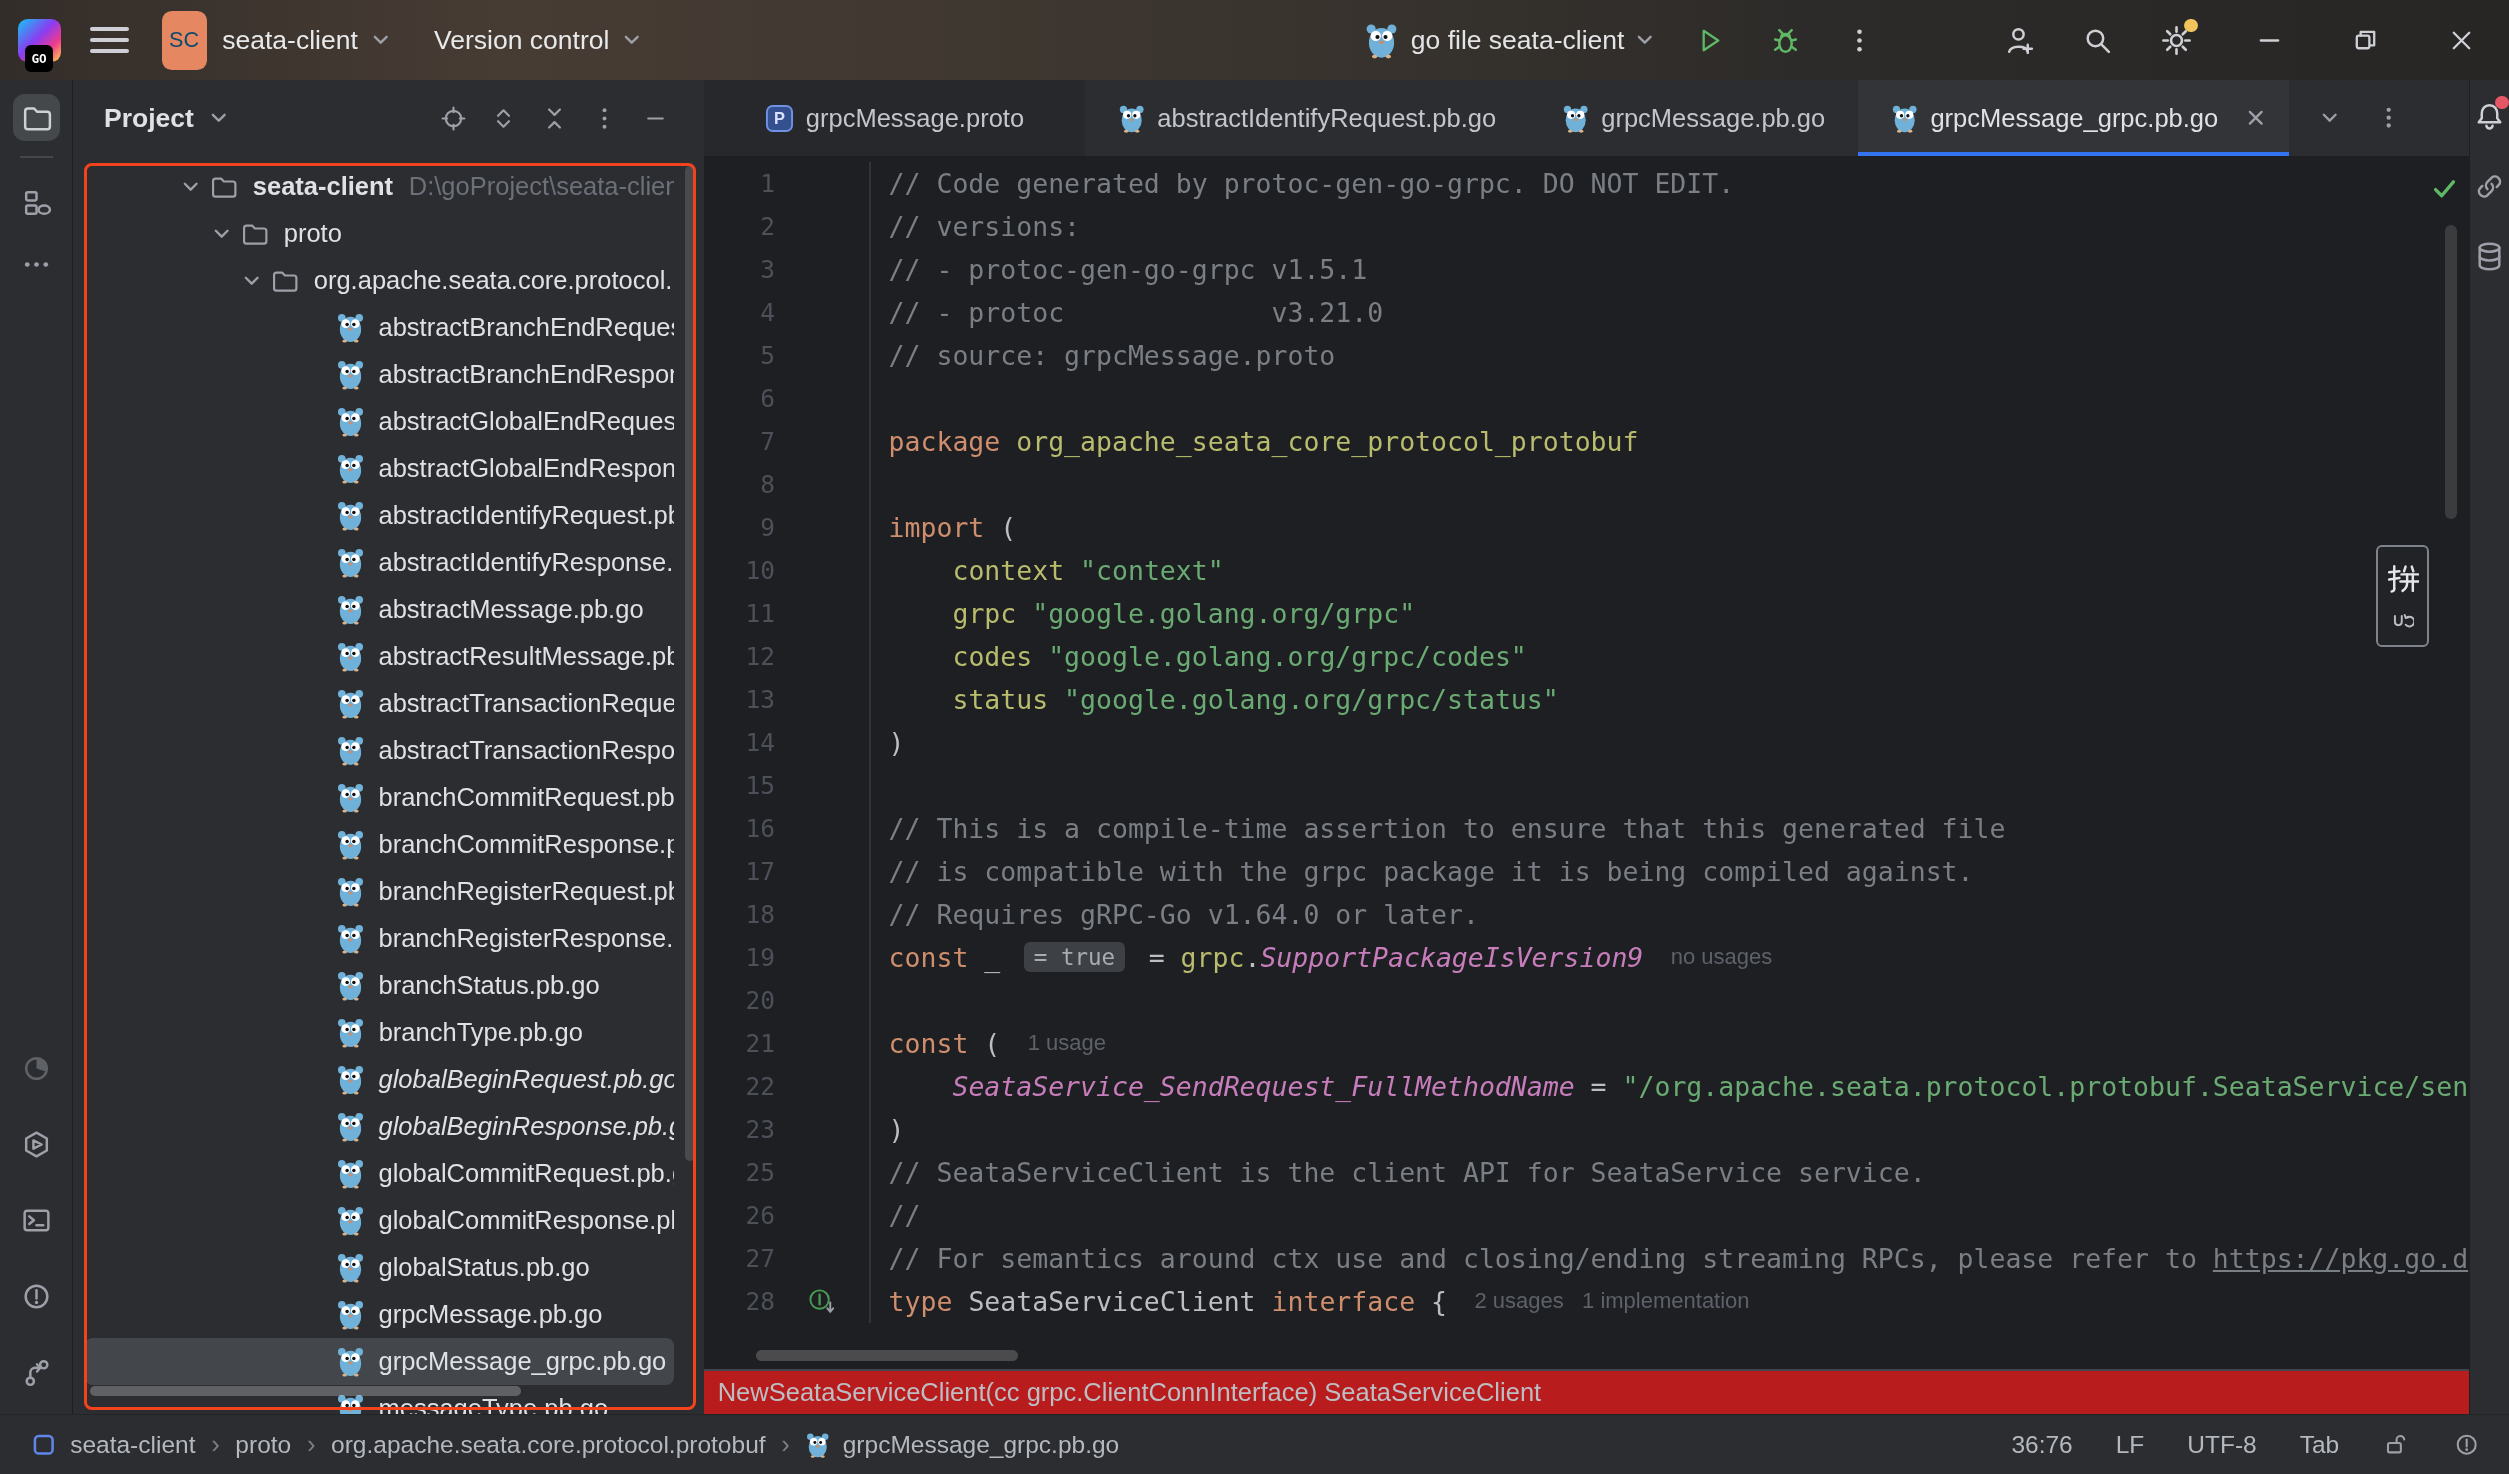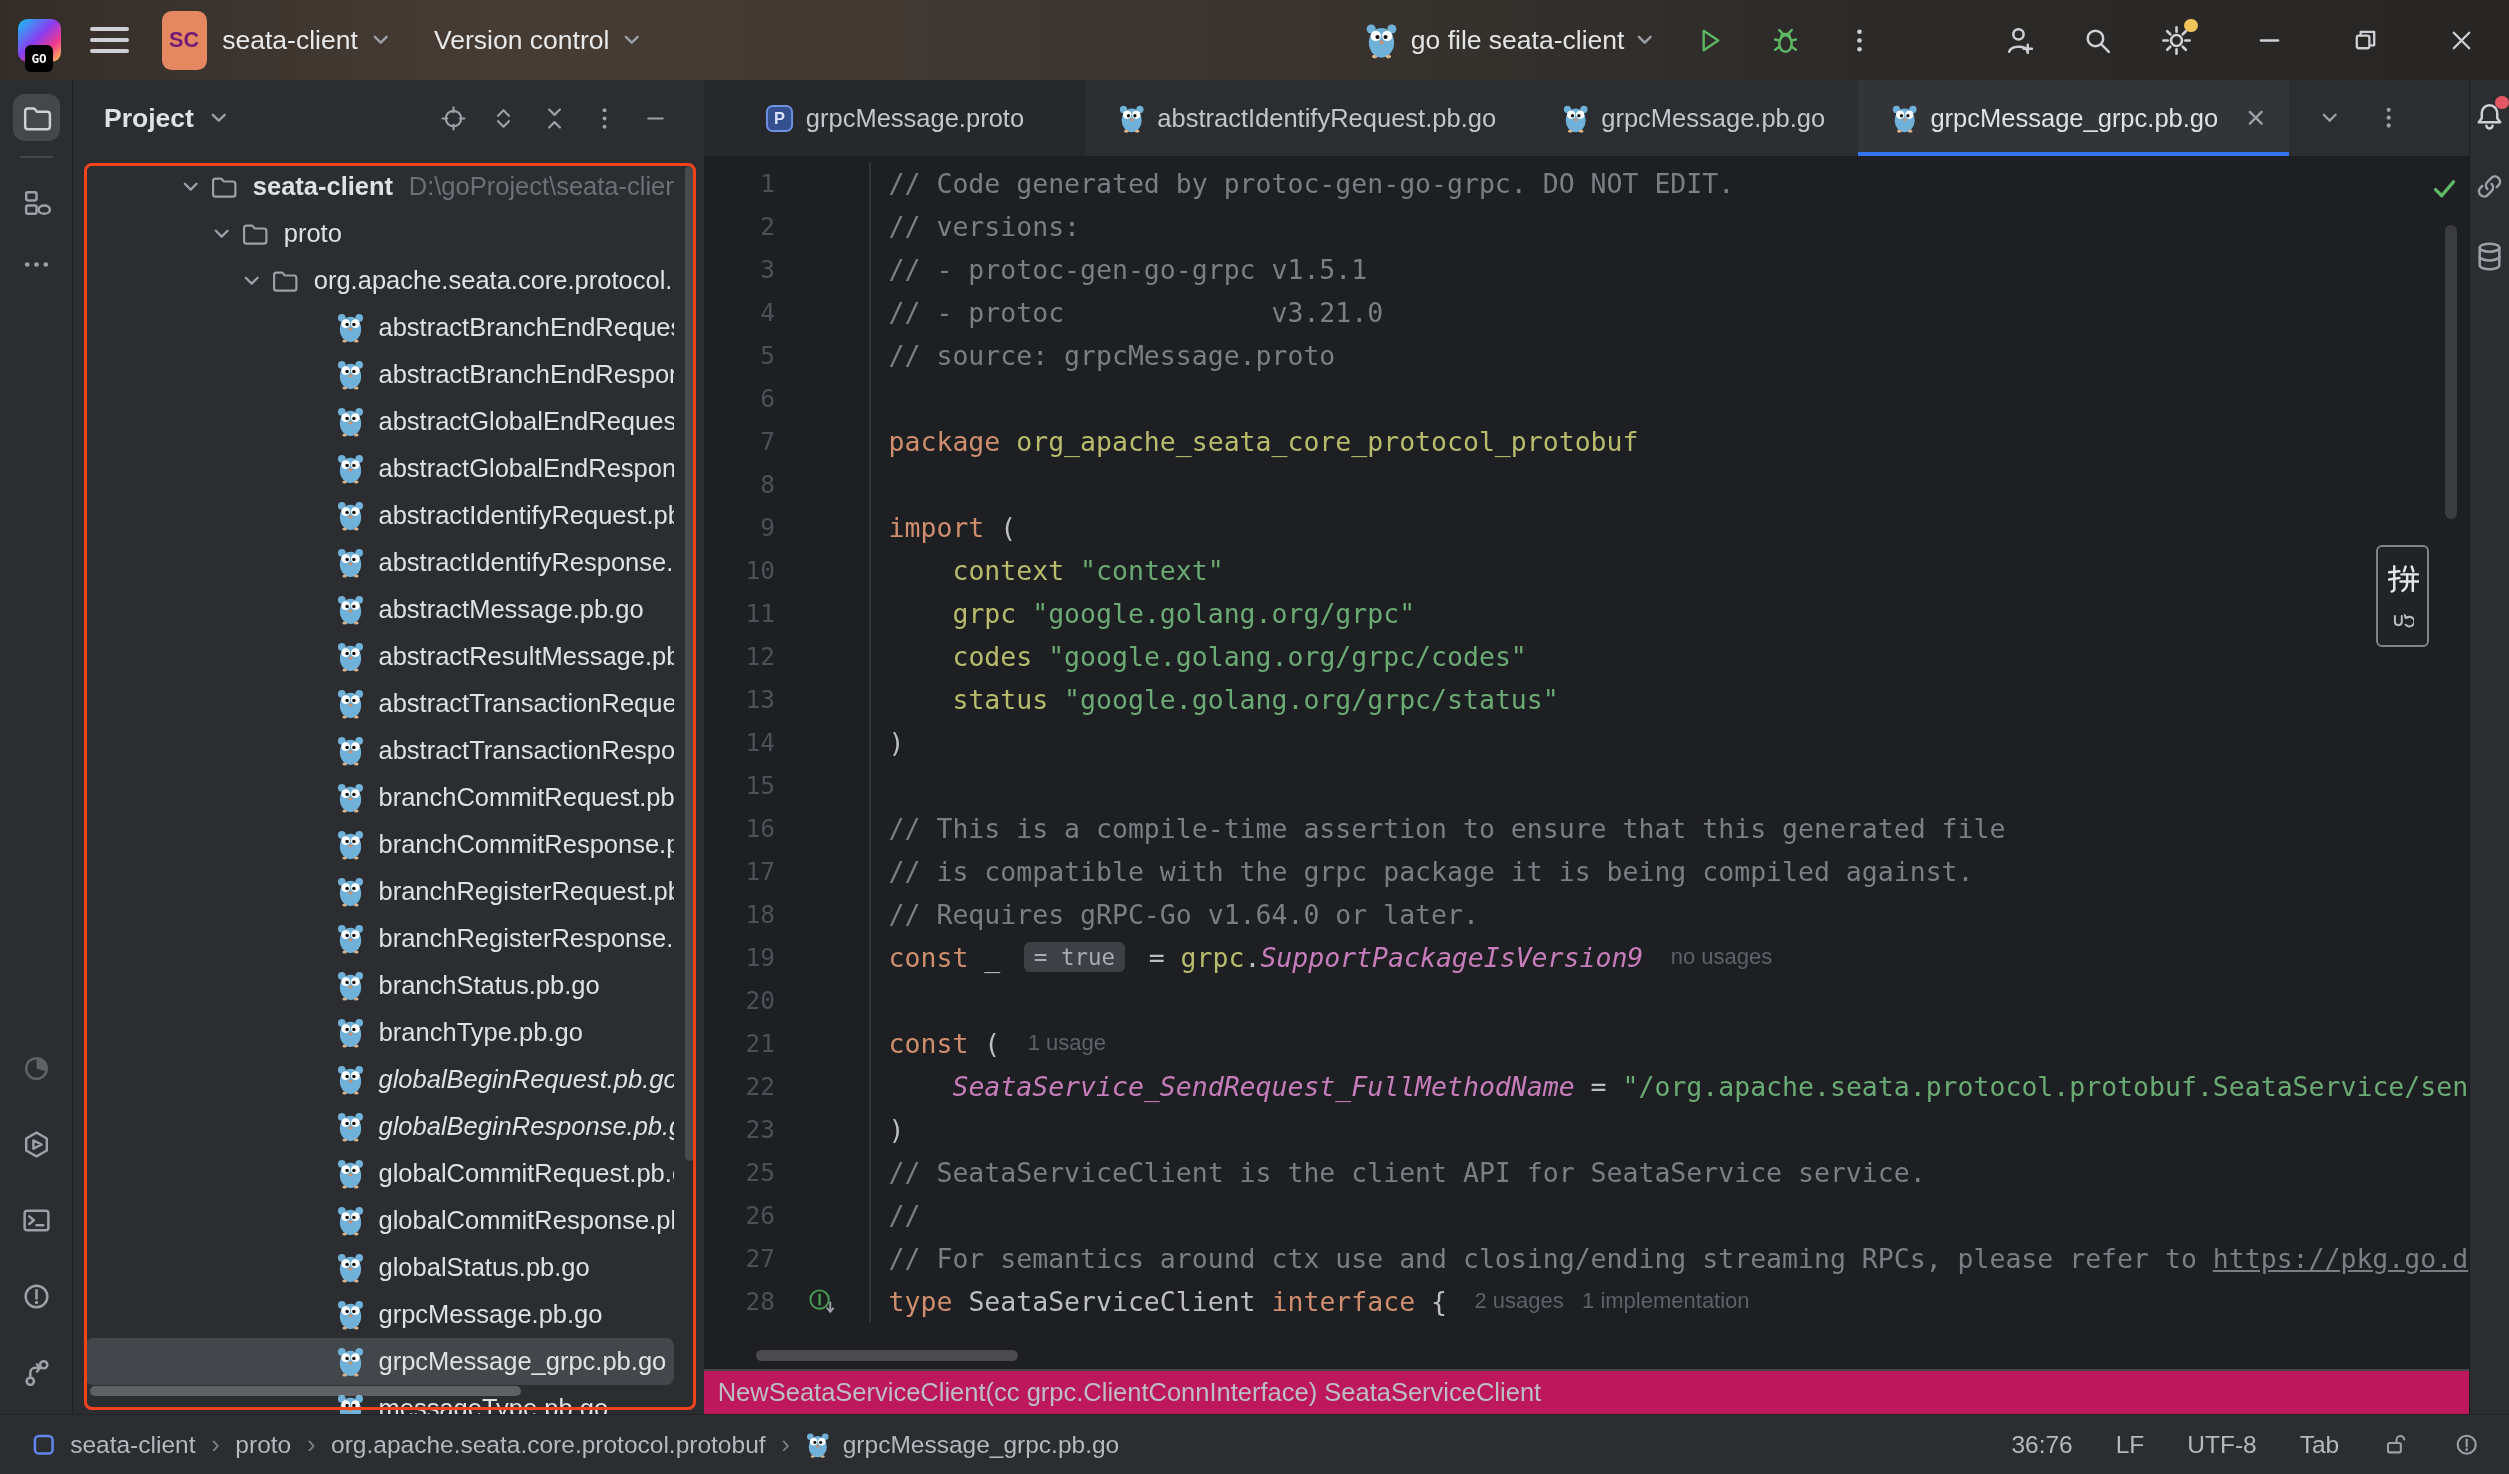--- a/index.html
+++ b/index.html
@@ -14,22 +14,22 @@
     background:linear-gradient(90deg,#332d29 0%,#473c34 20%,#3b352f 48%,#2d2b29 72%,#272625 100%);
     display:flex; align-items:center; padding-left:17.6px; }
   #golang-logo { width:43px; height:43px; border-radius:9.8px; margin-right:29px;
     background:linear-gradient(135deg,#12c5f5 0%,#8a3df1 45%,#f03a8d 72%,#ffd24a 100%);
     display:flex; align-items:center; justify-content:center; }
   #golang-logo .inner { width:27.4px; height:27.4px; background:#000; border-radius:5.9px;
     color:#fff; font-weight:bold; font-size:12.7px; display:flex; align-items:center; justify-content:center;
     font-family:"DejaVu Sans Mono",monospace;margin-top:37px; }
   #hamburger { width:39px; margin-right:33px; cursor:pointer; }
   #hamburger div { height:3.9px; background:#ced0d6; border-radius:2px; margin:6.9px 0; }
-  .proj-badge { width:45px; height:59px; border-radius:9.8px; background:#e58862; color:#701a75;
-    font-weight:bold; font-size:21.6px; display:flex; align-items:center; justify-content:center; margin-right:15.7px; }
+  .proj-badge { width:45px; height:59px; border-radius:9.8px; background:#e58862; color:#0c4a6e;
+    font-weight:normal; font-size:21.6px; display:flex; align-items:center; justify-content:center; margin-right:15.7px; }
   .tb-sel { display:flex; align-items:center; gap:9.8px; font-size:26.5px; color:#e8e9ea; margin-right:41px; }
   .run-group { position:absolute; left:1364px; top:0; height:80px; display:flex; align-items:center; }
   .run-group .lbl { font-size:26.5px; color:#e3e4e6; margin:0 7.8px 0 11.8px; }
   .tb-icons { position:absolute; left:2003px; top:0; height:80px; display:flex; align-items:center; gap:45px; }
   .win-controls { position:absolute; right:0; top:0; height:80px; display:flex; }
   .win-btn { width:96px; height:80px; display:flex; align-items:center; justify-content:center; }
   .dot-badge { position:absolute; }
 
   
   #leftstrip { position:absolute; left:0; top:80px; width:72px; height:1334px; background:#2b2d30;
@@ -77,21 +77,21 @@
   .cl .ln { width:71px; flex:none; text-align:right; color:#4c5058; font-size:24.5px;
     font-family:"DejaVu Sans Mono",monospace; }
   .cl .gs { width:96px; flex:none; align-self:stretch; border-right:2px solid #313438;
     display:flex; align-items:center; justify-content:center; }
   .cl .code { white-space:pre; padding-left:17.6px; display:flex; align-items:center; }
   .sc{color:#7a7e85} .sk{color:#cf8e6d} .ss{color:#6aab73} .sy{color:#b8bc6c}
   .sp{color:#c77dbb;font-style:italic} .st{color:#bcbec4}
   .slk{color:#7a7e85;text-decoration:underline}
   .sin{background:#3d4045;color:#a8abb2;border-radius:5.9px;padding:2px 9.8px;font-size:22.5px;margin:0 7.8px;}
   .sh{font-family:"Liberation Sans",sans-serif;font-size:22px;color:#5d616a;margin-left:27.4px;white-space:pre;}
-  #contextbar { position:absolute; left:0; right:0; bottom:0; height:45px; background:#be185d;
+  #contextbar { position:absolute; left:0; right:0; bottom:0; height:45px; background:#b91c1c;
     border-top:2px solid #43454a; display:flex; align-items:center; padding-left:13.7px;
     font-size:25.5px; color:#bcbec4; }
   #inspection-widget { position:absolute; right:9.8px; top:94px; }
   #ed-vscroll { position:absolute; right:11.8px; top:145px; width:11.8px; height:294px;
     background:rgba(255,255,255,.13); border-radius:5.9px; }
   #ed-hscroll { position:absolute; left:52px; top:1270px; width:262px; height:10.8px;
     background:rgba(255,255,255,.2); border-radius:5.9px; }
 
   
   #ime { position:absolute; left:2376px; top:545px; width:53px; height:102px; background:rgba(34,36,39,.95);

